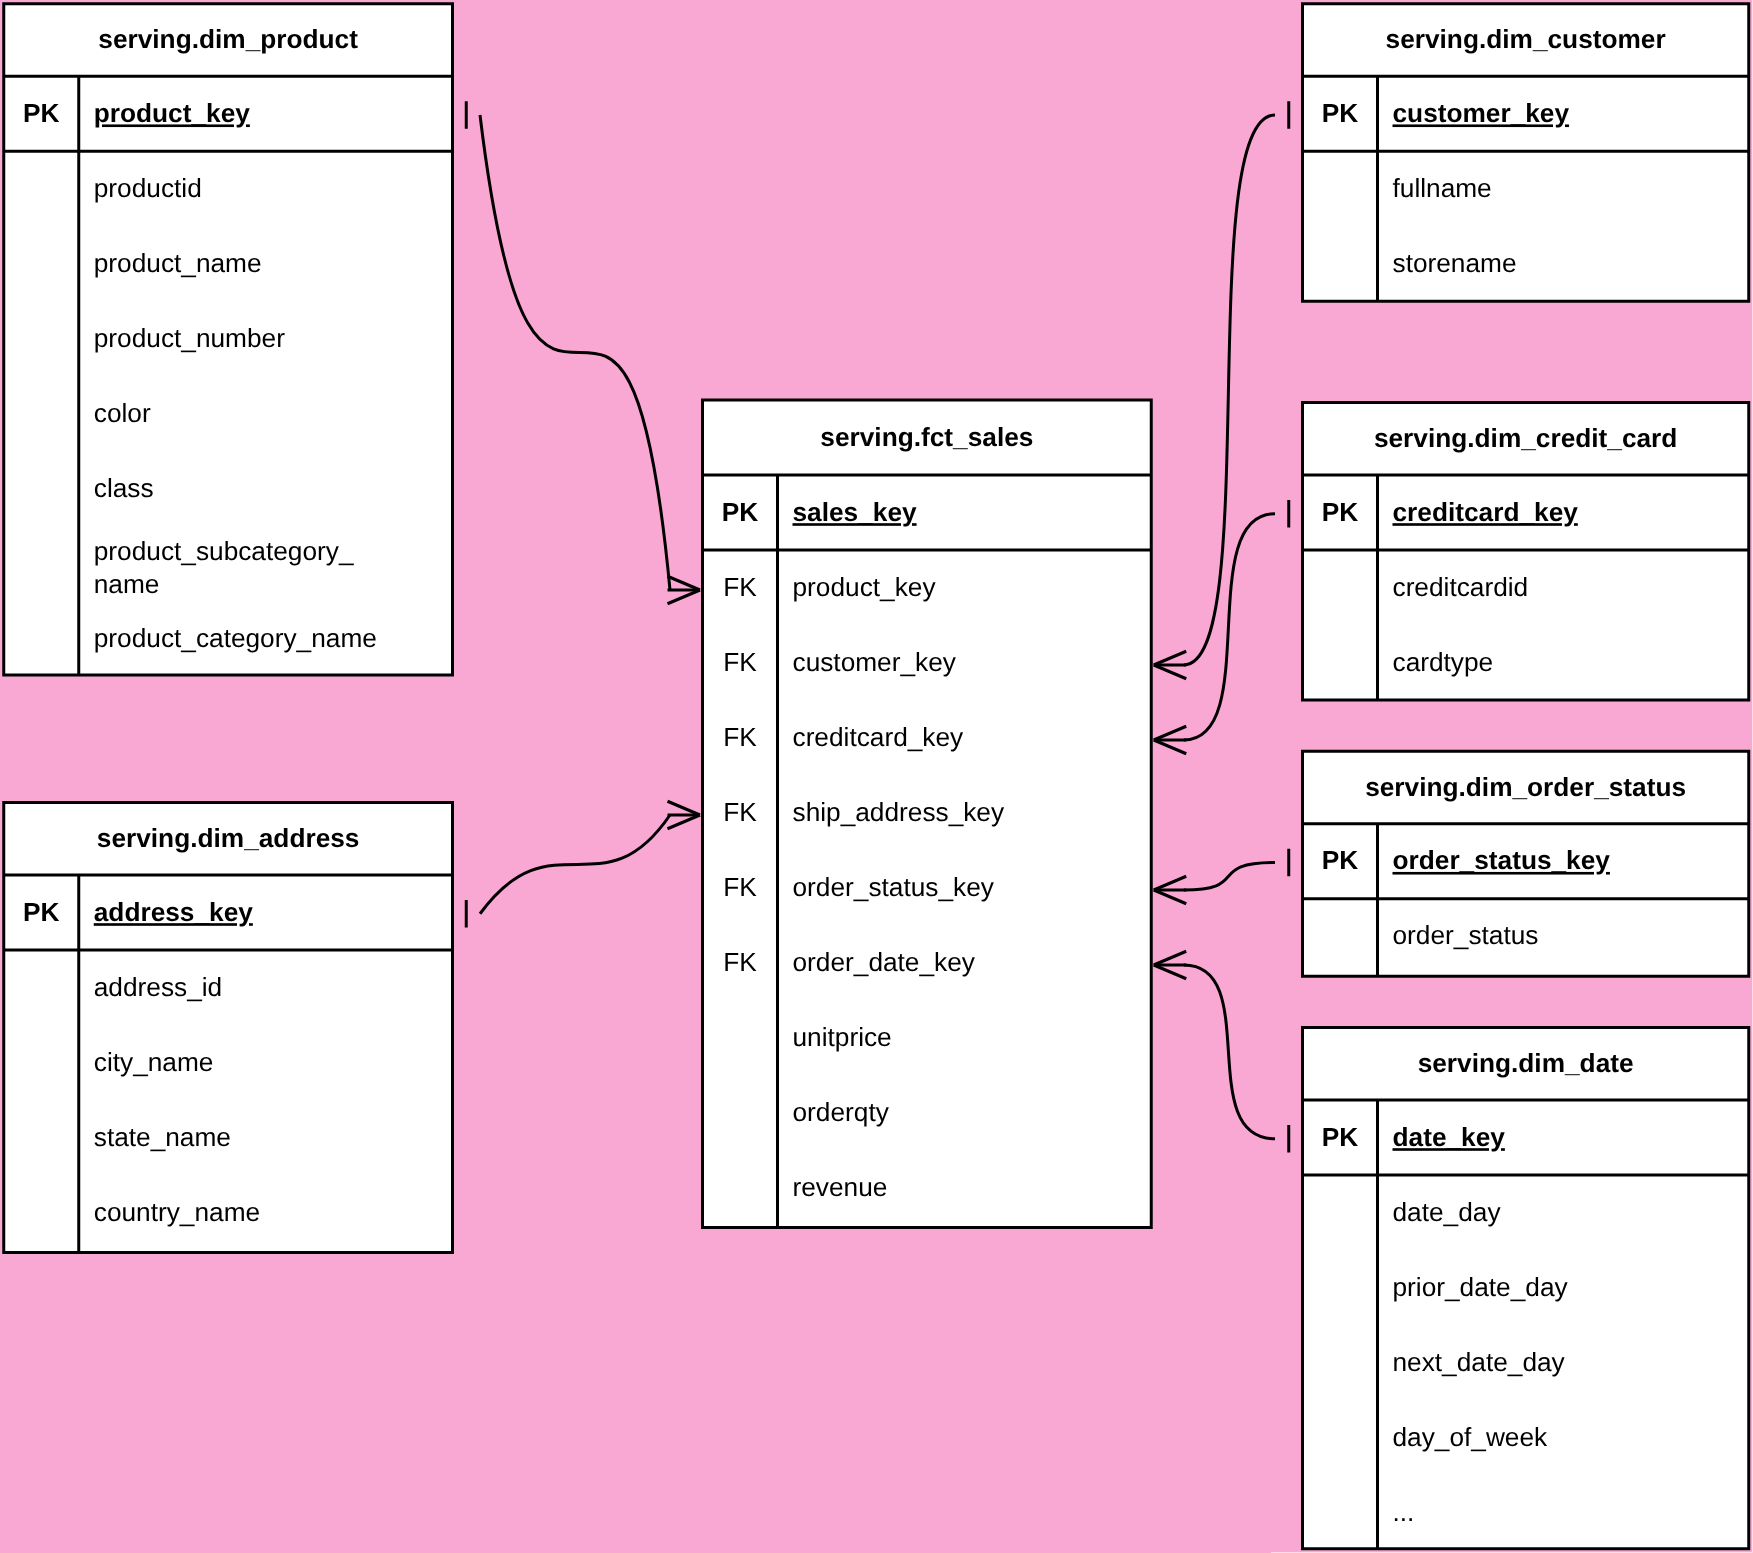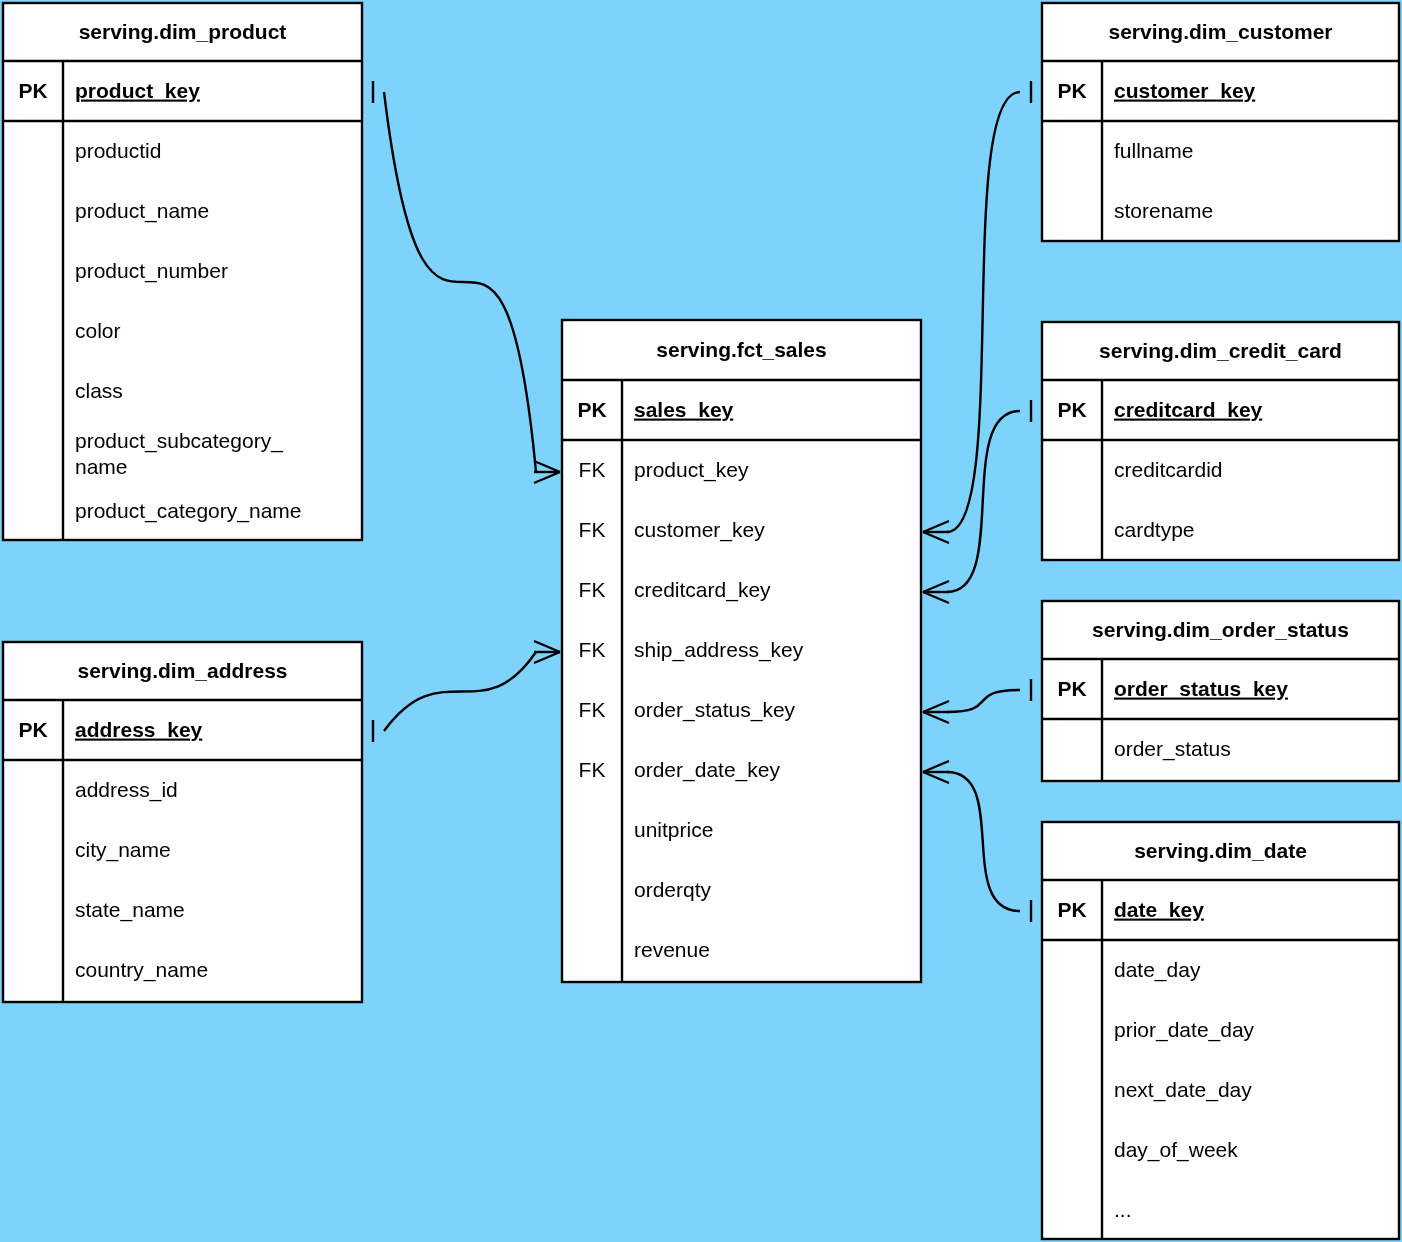--- a/index.html
+++ b/index.html
@@ -4,21 +4,21 @@
 <style>
   html, body {
     margin: 0;
     padding: 0;
     background: #ffffff;
   }
   #erd-root {
     position: relative;
     width: 1402px;
     height: 1242px;
-    background: #7dd3fc;
+    background: #f9a8d4;
     font-family: "Liberation Sans", sans-serif;
     overflow: hidden;
   }
   svg.erd-canvas {
     position: absolute;
     left: 0;
     top: 0;
     width: 1402px;
     height: 1242px;
   }

